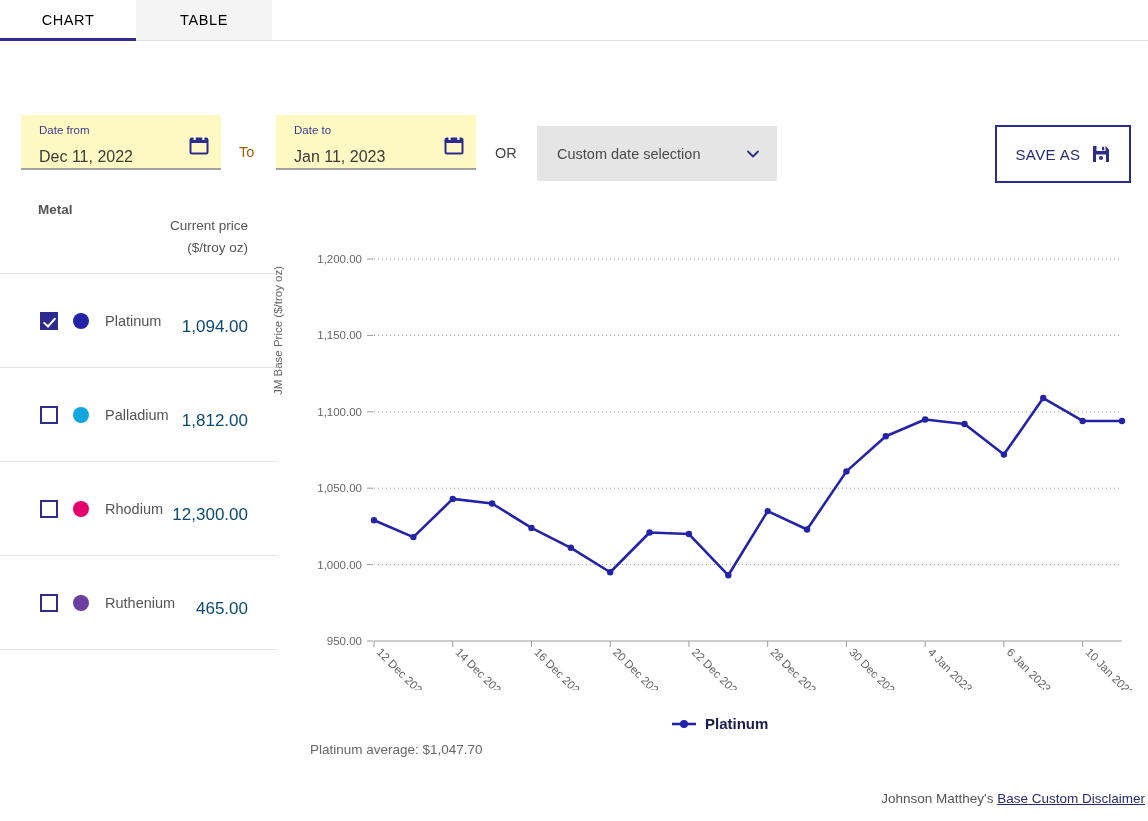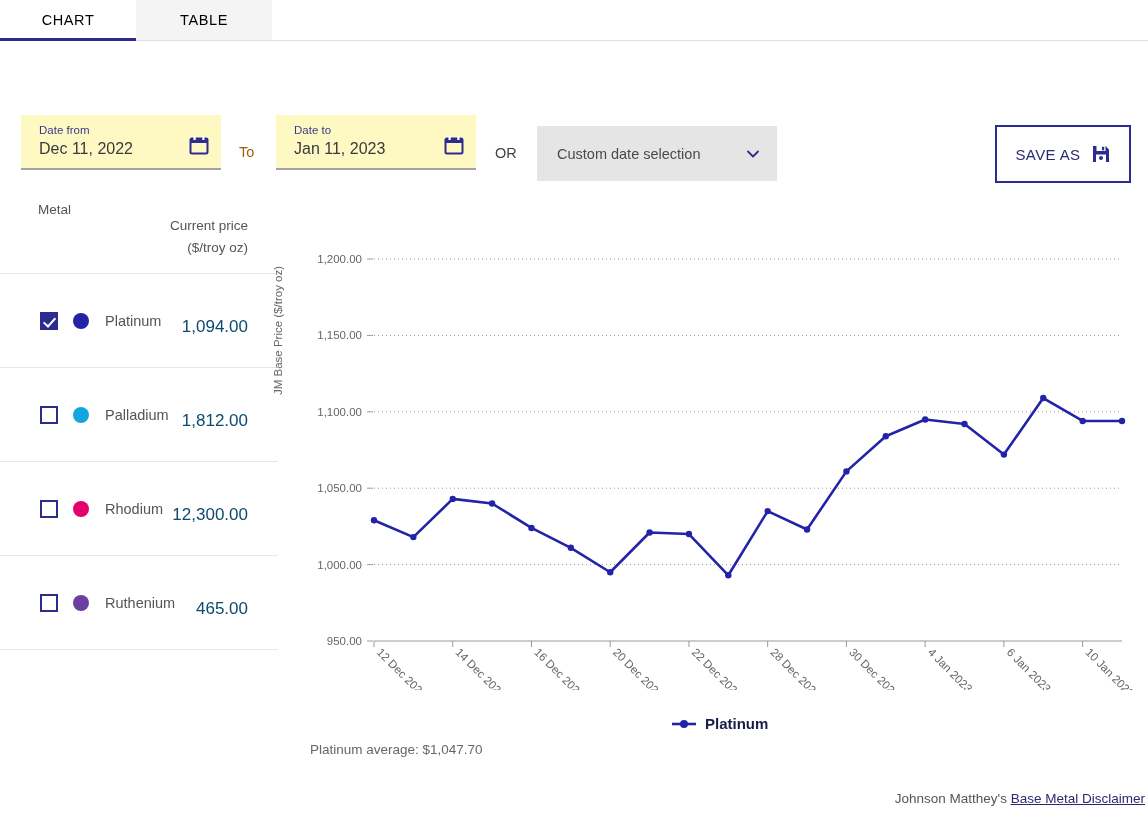--- a/index.html
+++ b/index.html
@@ -41,21 +41,21 @@
   .datefield {
     position: absolute; top: 74px;
     width: 200px; height: 55px;
     background: #fef9c3;
     border-bottom: 2px solid #a3a3a3;
     padding: 8px 10px 0 18px;
   }
   .datefield.from { left: 21px; }
   .datefield.to   { left: 276px; }
   .dt-label { font-size: 11.5px; color: #3b3b8c; line-height: 14px; }
-  .dt-value { font-size: 16px; color: #3a3a3a; line-height: 24px; margin-top: 0; }
+  .dt-value { font-size: 16px; color: #3a3a3a; line-height: 24px; margin-top: 8px; }
   .cal-icon { position: absolute; right: 12px; top: 20px; width: 20px; height: 20px; cursor: pointer; }
 
   .to-word {
     position: absolute; left: 239px; top: 103px;
     font-size: 14.5px; color: #a16207;
   }
   .or-word {
     position: absolute; left: 495px; top: 104px;
     font-size: 14.5px; color: #444;
   }
@@ -81,21 +81,21 @@
     cursor: pointer;
   }
   .saveas-label { font-size: 15px; letter-spacing: .4px; color: #2a2a72; font-weight: 500; }
 
   
   .sidebar { position: absolute; left: 0; top: 190px; width: 278px; }
   .metal-head {
     display: flex; padding: 12px 30px 14px 38px;
     border-bottom: 1px solid #e6e6e6;
   }
-  .mh-metal { font-size: 13.5px; color: #555; }
+  .mh-metal { font-size: 13.5px; color: #555; font-weight: bold; }
   .mh-price { margin-left: auto; text-align: right; font-size: 13.5px; color: #555; line-height: 22px; margin-top: 13px; }
   .metal-row {
     position: relative; height: 94px;
     display: flex; align-items: center;
     padding: 0 30px 0 40px;
     border-bottom: 1px solid #e6e6e6;
   }
   .cbox {
     width: 18px; height: 18px;
     border: 2px solid #2c2c8f; background: #fff;
@@ -304,14 +304,14 @@
       <circle cx="13" cy="6" r="4" fill="#2323a8"></circle>
     </svg>
     <span class="legend-label">Platinum</span>
   </div>
 
   <div class="avg-text">Platinum average:  $1,047.70</div>
 </div>
 
 <div class="disclaimer">
   <span>Johnson Matthey's</span>
-  <a href="#">Base Metal Disclaimer</a>
+  <a href="#">Base Custom Disclaimer</a>
 </div>
 
 </body></html>

